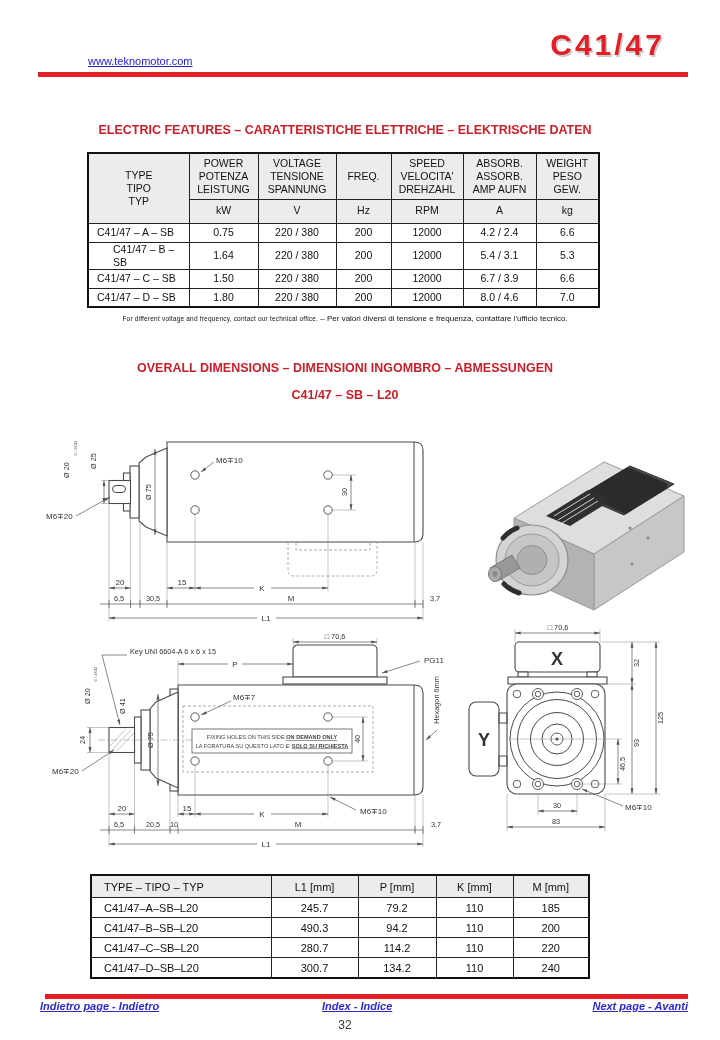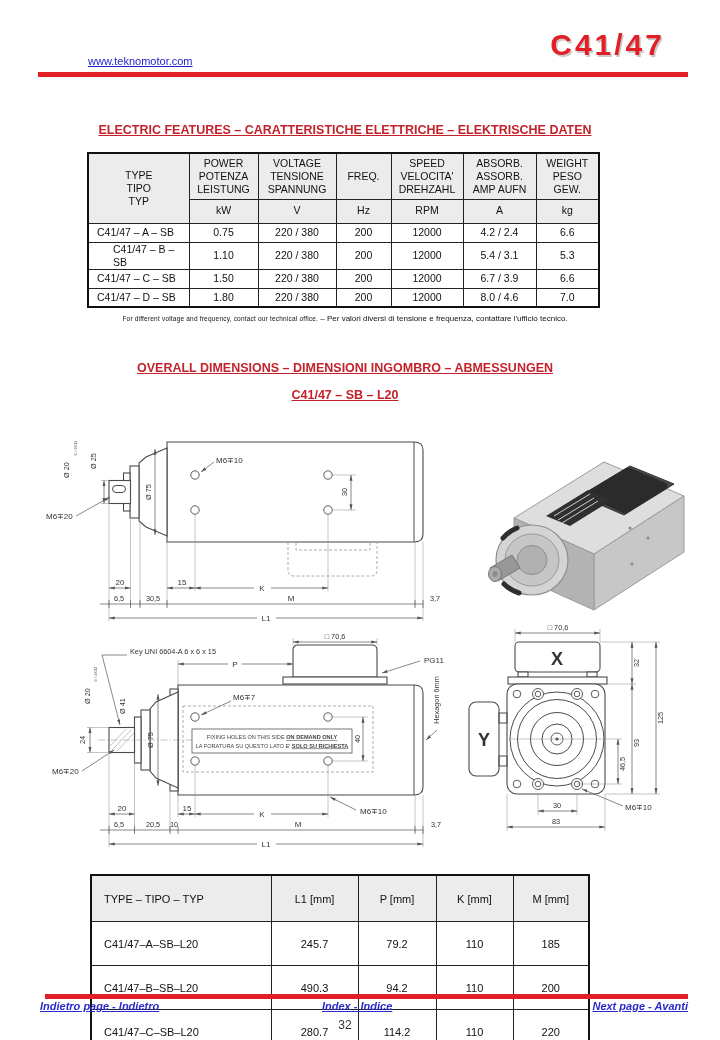--- a/index.html
+++ b/index.html
@@ -4,29 +4,29 @@
 <style>
   html,body{margin:0;padding:0;background:#fff;}
   .page{position:relative;width:720px;height:1040px;background:#fff;
         font-family:"Liberation Sans",sans-serif;overflow:hidden;}
   .toplink{position:absolute;left:88px;top:55px;font-size:11px;color:#2323cc;
            text-decoration:underline;cursor:pointer;}
   .brand{position:absolute;right:55px;top:28px;font-size:30px;font-weight:bold;
          letter-spacing:3px;color:#e21e26;text-shadow:1.5px 1.5px 0 #c9c9c9;}
   .redbar{position:absolute;background:#e21e26;height:5px;}
   .centerwrap{position:absolute;left:0;width:690px;text-align:center;}
-  .h-red{font-size:12.5px;font-weight:bold;color:#c4222b;text-decoration:underline;}
+  .h-red{font-size:12.5px;font-weight:bold;color:#c4222b;}
   table{border-collapse:collapse;table-layout:fixed;}
   .t1{position:absolute;left:87px;top:152px;width:511px;font-size:10.5px;color:#111;
       border:2px solid #111;}
   .t1 td{border:1px solid #222;text-align:center;vertical-align:middle;padding:0;line-height:1.25;}
   .t1 tr.hdr td{background:#ececec;}
   .t2{position:absolute;left:90px;top:874px;width:498px;font-size:11px;color:#111;
       border:2px solid #111;}
-  .t2 td{border:1px solid #222;text-align:center;vertical-align:middle;padding:12px;height:19px;}
+  .t2 td{border:1px solid #222;text-align:center;vertical-align:middle;padding:0;height:19px;}
   .t2 tr.hdr td{background:#ececec;height:21px;}
   .t2 td.lt{text-align:left;padding-left:12px;}
   .footnote{position:absolute;left:0;top:307px;width:690px;text-align:center;color:#111;}
   .fn-en{font-size:6.5px;letter-spacing:0.2px;}
   .fn-it{font-size:8px;}
   .footer-links{position:absolute;left:0;top:1000px;width:720px;font-size:11px;
                 font-weight:bold;font-style:italic;color:#2a2acc;}
   .flink{text-decoration:underline;cursor:pointer;position:absolute;top:0;}
   .pagenum{position:absolute;left:0;top:1018px;width:690px;text-align:center;
            font-size:12px;color:#333;}
@@ -112,21 +112,21 @@
       <td style="text-align:left;padding-left:8px;margin-top:10px;">C41/47 – A – SB</td>
       <td>0.75</td>
       <td>220 / 380</td>
       <td>200</td>
       <td>12000</td>
       <td>4.2 / 2.4</td>
       <td>6.6</td>
     </tr>
     <tr style="height:19px;">
       <td style="text-align:left;padding-left:24px;">C41/47 – B – SB</td>
-      <td>1.10</td>
+      <td>1.64</td>
       <td>220 / 380</td>
       <td>200</td>
       <td>12000</td>
       <td>5.4 / 3.1</td>
       <td>5.3</td>
     </tr>
     <tr style="height:19px;">
       <td style="text-align:left;padding-left:8px;">C41/47 – C – SB</td>
       <td>1.50</td>
       <td>220 / 380</td>

